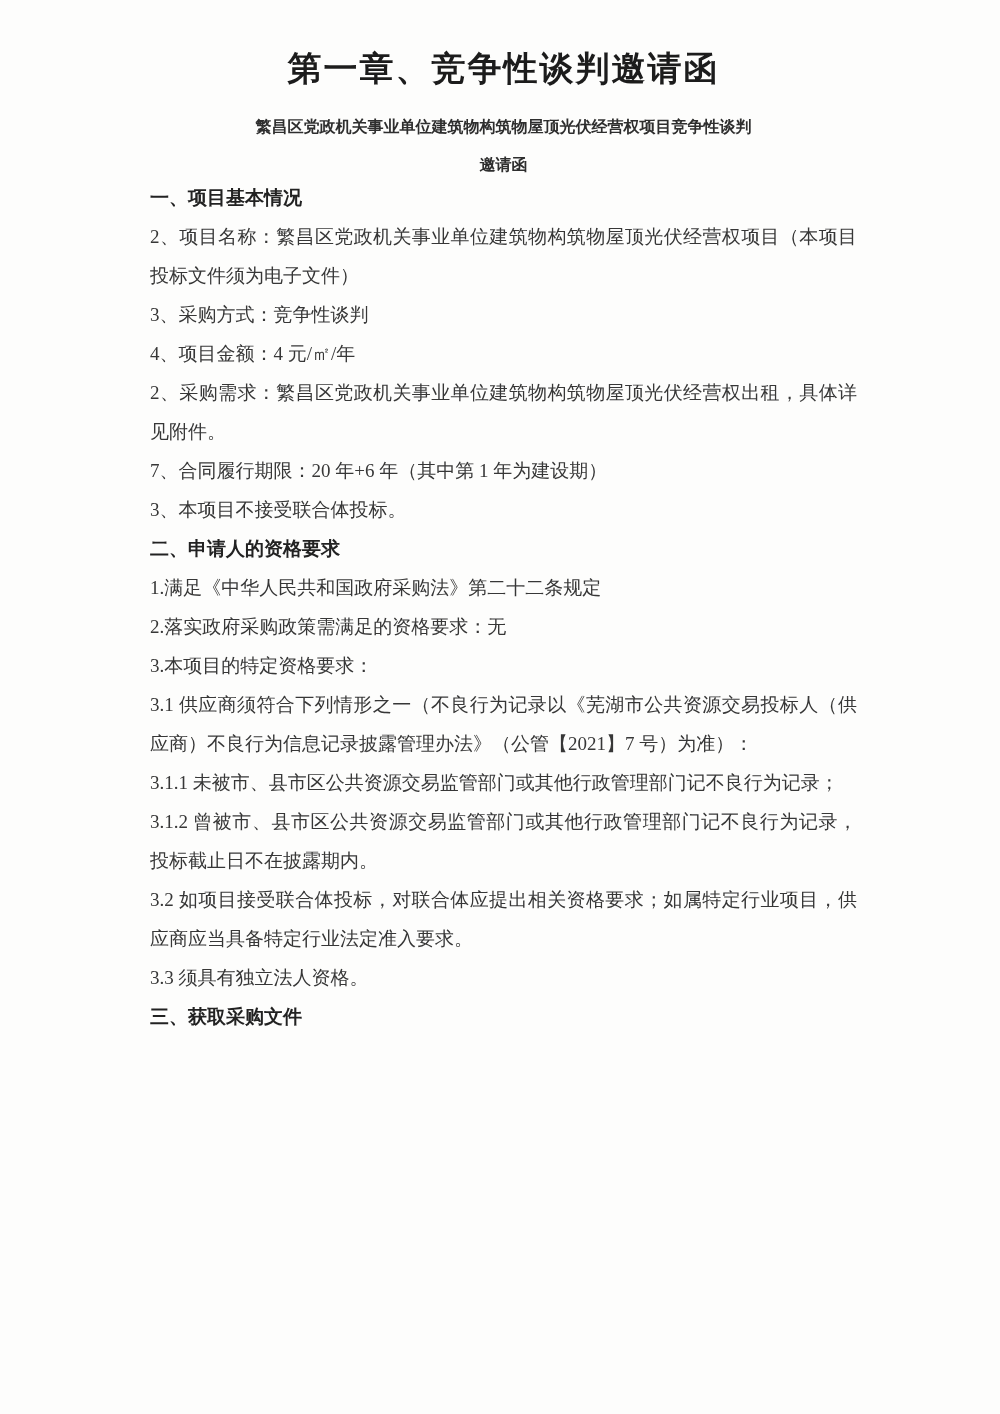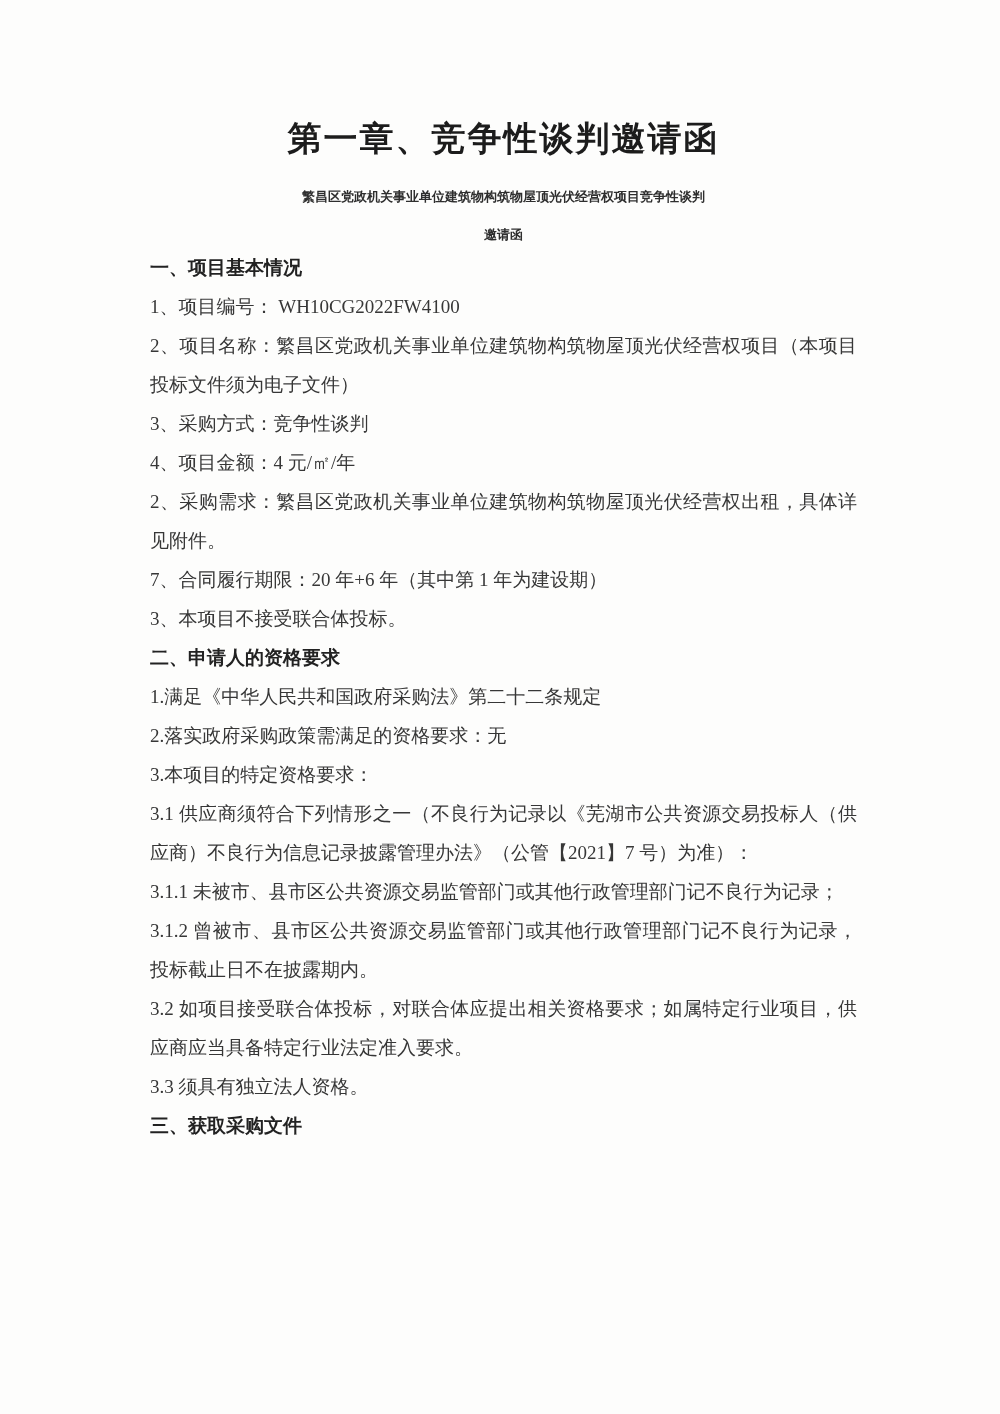--- a/index.html
+++ b/index.html
@@ -10,35 +10,35 @@
   .page {
     position: relative;
     width: 1000px;
     height: 1414px;
     margin: 0 auto;
     background: #fdfdfc;
     color: #3a3a3a;
     font-family: "Liberation Serif", "DejaVu Serif", serif;
     overflow: hidden;
     box-sizing: border-box;
-    padding: 118px 143px 0 150px;
+    padding: 48px 143px 0 150px;
   }
   .chapter-title {
     text-align: center;
     font-size: 34px;
     line-height: 42px;
     font-weight: bold;
     color: #1c1c1c;
     letter-spacing: 2px;
     white-space: nowrap;
   }
   .subtitle {
     margin-top: 18px;
     text-align: center;
-    font-size: 13px;
+    font-size: 16px;
     line-height: 38px;
     font-weight: bold;
     color: #2e2e2e;
   }
   .doc-body {
     margin-top: -6px;
     font-size: 19px;
     line-height: 39px;
     color: #373737;
   }
@@ -60,21 +60,20 @@
   <div class="chapter-title">第一章、竞争性谈判邀请函</div>
 
   <div class="subtitle">
     <div>繁昌区党政机关事业单位建筑物构筑物屋顶光伏经营权项目竞争性谈判</div>
     <div>邀请函</div>
   </div>
 
   <div class="doc-body">
 
   <div class="sec-heading">一、项目基本情况</div>
-      <div class="para">1、项目编号： WH10CG2022FW4100</div>
       <div class="para">2、项目名称：繁昌区党政机关事业单位建筑物构筑物屋顶光伏经营权项目（本项目投标文件须为电子文件）</div>
       <div class="para">3、采购方式：竞争性谈判</div>
       <div class="para">4、项目金额：4 元/㎡/年</div>
       <div class="para">2、采购需求：繁昌区党政机关事业单位建筑物构筑物屋顶光伏经营权出租，具体详见附件。</div>
       <div class="para">7、合同履行期限：20 年+6 年（其中第 1 年为建设期）</div>
       <div class="para">3、本项目不接受联合体投标。</div>
       <div class="sec-heading">二、申请人的资格要求</div>
       <div class="para">1.满足《中华人民共和国政府采购法》第二十二条规定</div>
       <div class="para">2.落实政府采购政策需满足的资格要求：无</div>
       <div class="para">3.本项目的特定资格要求：</div>

